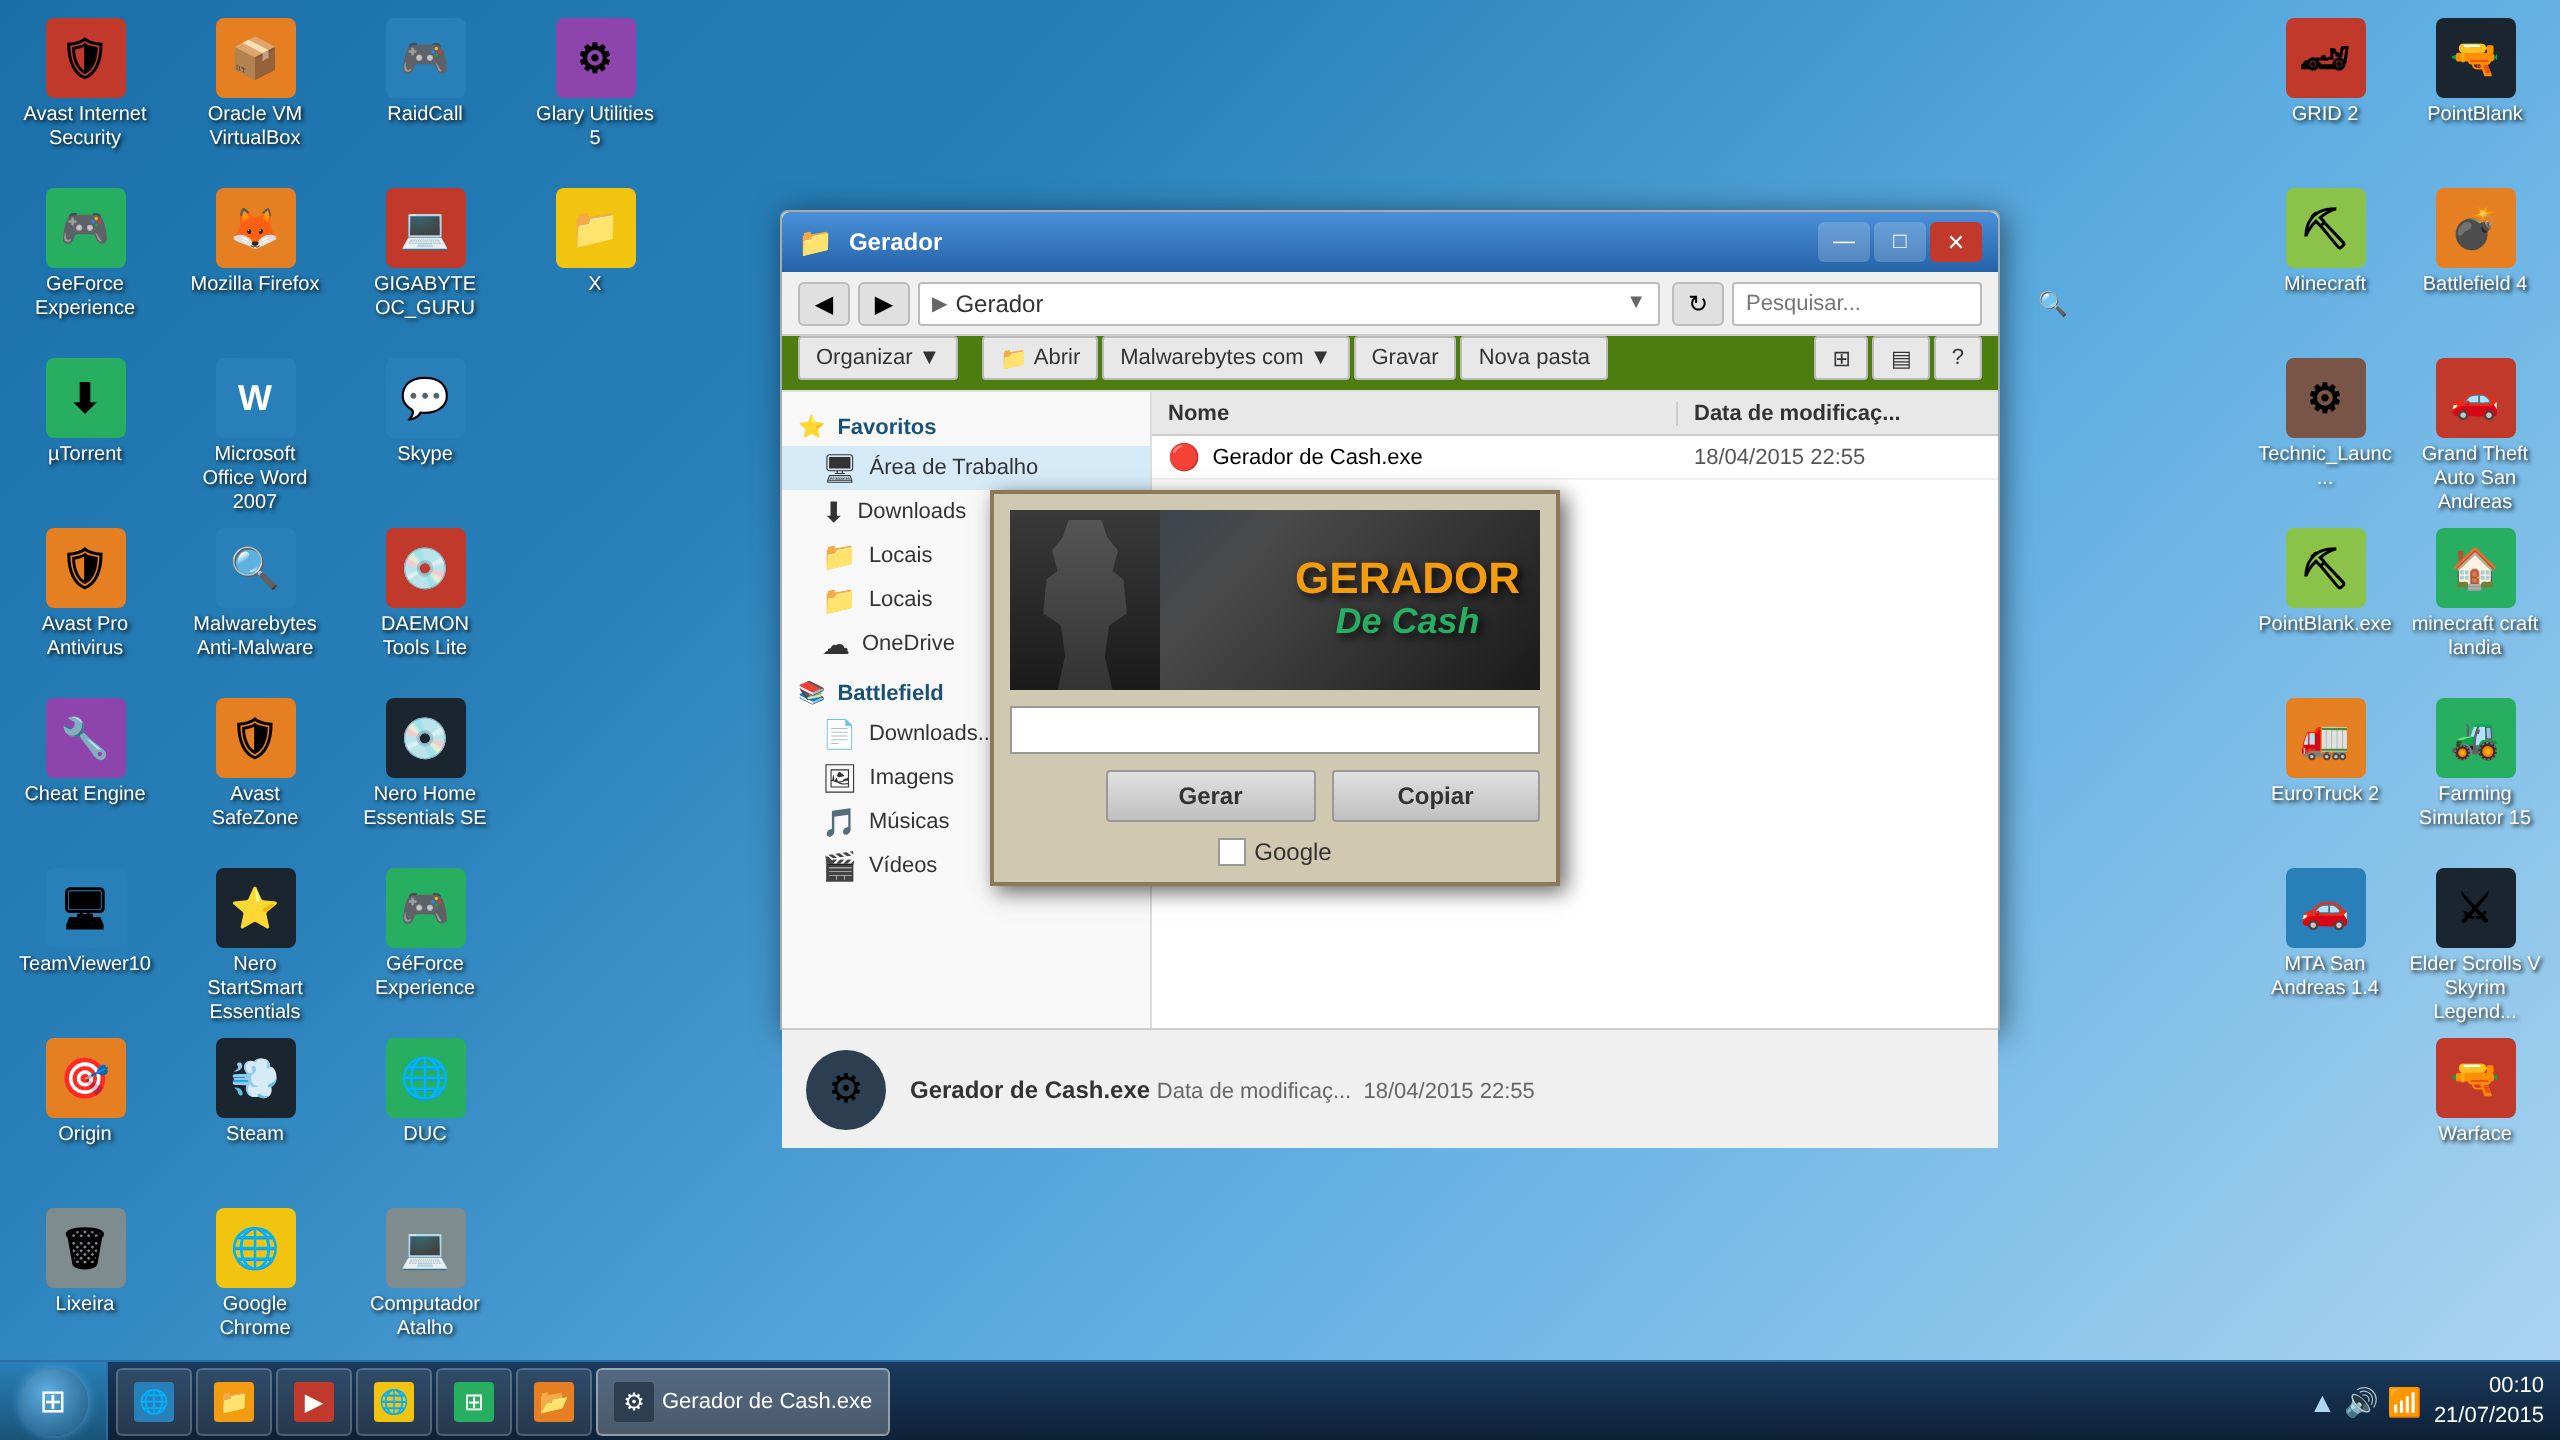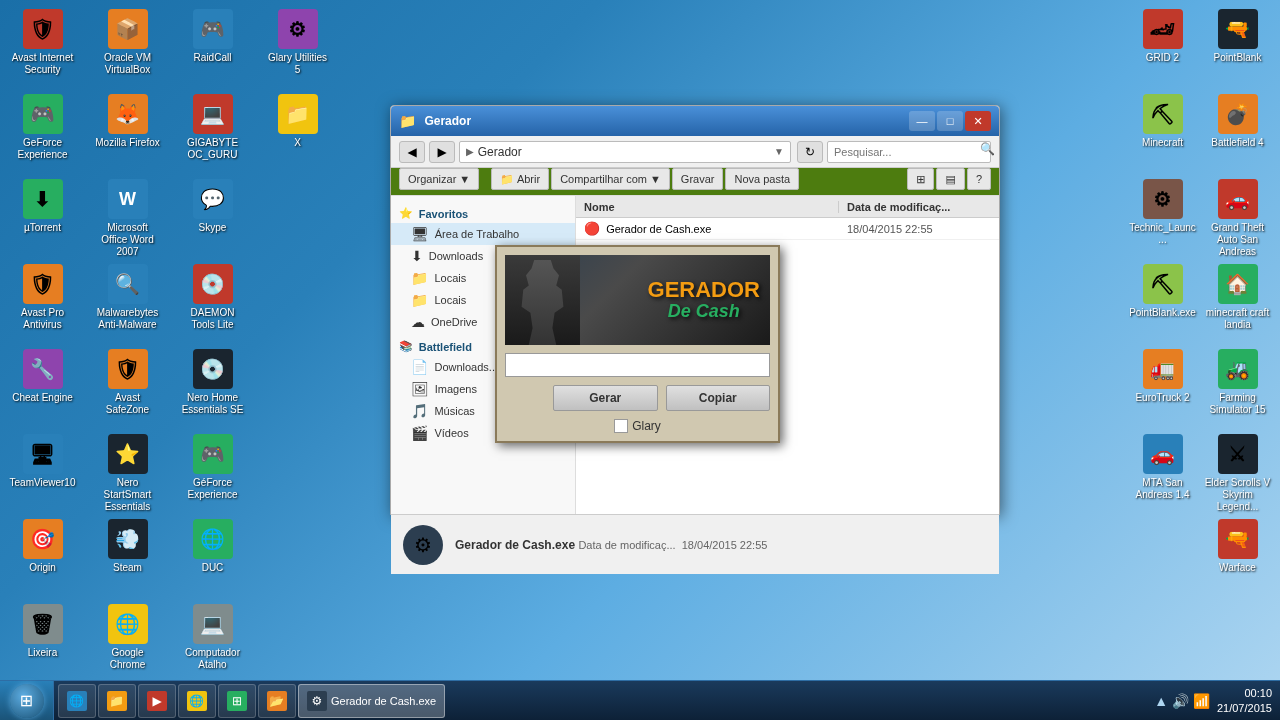--- a/index.html
+++ b/index.html
@@ -319,26 +319,27 @@
       flex: 1;
     }
 
     .address-dropdown {
       font-size: 10px;
       color: #666;
       cursor: pointer;
     }
 
     .search-box {
-      width: 164px;
+      width: 125px;
       height: 22px;
       background: white;
       border: 1px solid #bbb;
       border-radius: 2px;
       display: flex;
+      align-items: center;
       padding: 0 6px;
       gap: 4px;
     }
 
     .search-input {
       flex: 1;
       font-size: 11px;
       color: #999;
       border: none;
       outline: none;
@@ -827,21 +828,21 @@
       <button class="menu-btn">
         <span>Organizar</span>
         <span>▼</span>
       </button>
       <span style="width:8px"></span>
       <button class="menu-btn">
         <span>📁</span>
         <span>Abrir</span>
       </button>
       <button class="menu-btn">
-        <span>Compartilhar com</span>
+        <span>Malwarebytes com</span>
         <span>▼</span>
       </button>
       <button class="menu-btn">
         <span>Gravar</span>
       </button>
       <button class="menu-btn">
         <span>Nova pasta</span>
       </button>
       <div class="menu-spacer"></div>
       <button class="menu-btn">⊞</button>
@@ -953,21 +954,21 @@
 
       
       <div class="dialog-buttons">
         <button class="dialog-btn">Gerar</button>
         <button class="dialog-btn">Copiar</button>
       </div>
 
       
       <div class="dialog-checkbox-row">
         <div class="dialog-checkbox"></div>
-        <span class="dialog-checkbox-label">Glary</span>
+        <span class="dialog-checkbox-label">Google</span>
       </div>
     </div>
   </div>
 
   <div class="taskbar">
     <div class="start-button">
       <div class="start-orb">
         <span style="color:white;font-size:16px">⊞</span>
       </div>
     </div>

